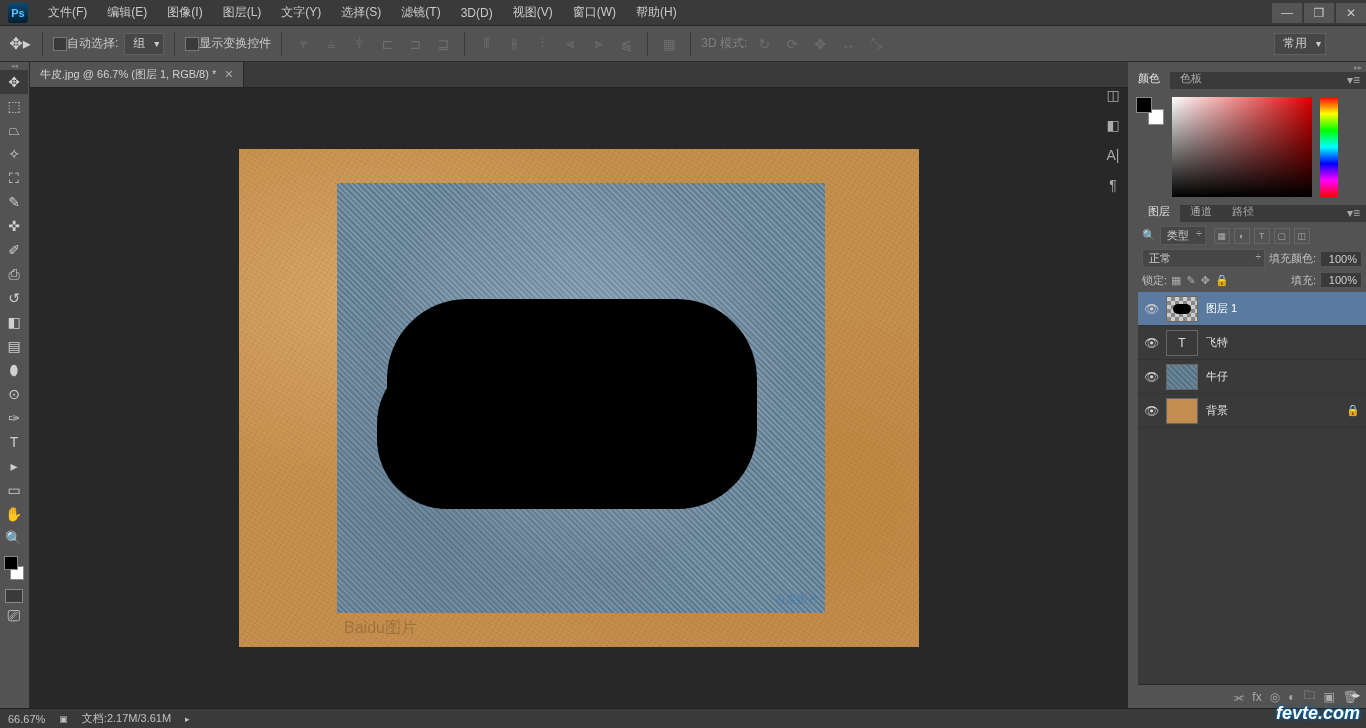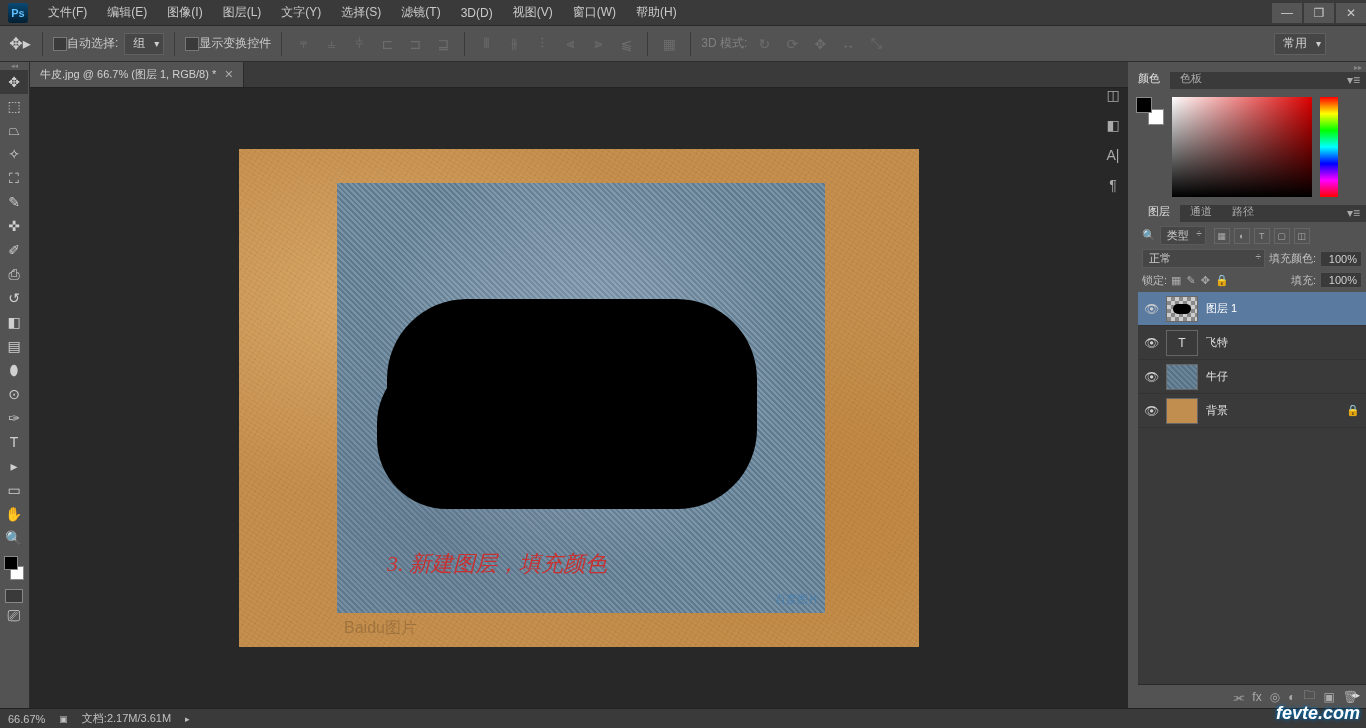--- a/index.html
+++ b/index.html
@@ -221,21 +221,20 @@
     <div class="doc-tab">
       <span>牛皮.jpg @ 66.7% (图层 1, RGB/8) *</span>
       <span class="tab-close">✕</span>
     </div>
   </div>
   <div class="canvas-wrap">
     <div class="canvas">
       <div class="leather"></div>
       <div class="denim"></div>
       <div class="blob"></div>
-      <div class="canvas-annot">3. 新建图层，填充颜色</div>
       <div class="watermark1">Baidu图片</div>
       <div class="watermark2">百度图片</div>
     </div>
   </div>
 </div>
 
 <div class="dock-strip">
   <div class="dock-icon">◫</div>
   <div class="dock-icon">◧</div>
   <div class="dock-icon">A|</div>

